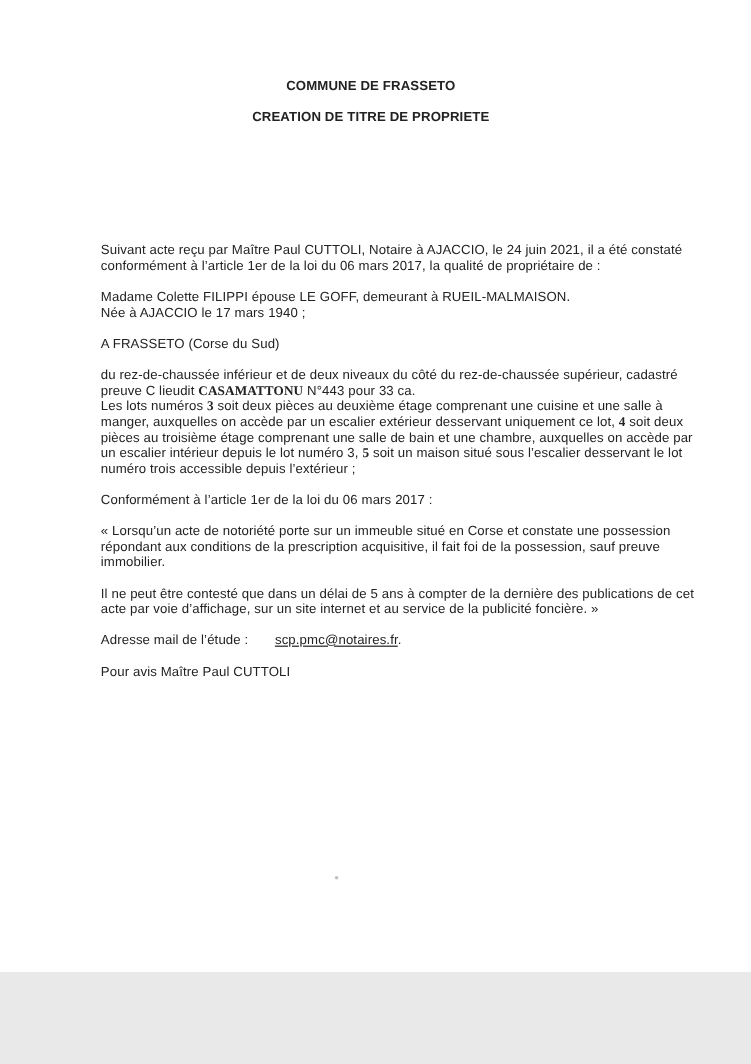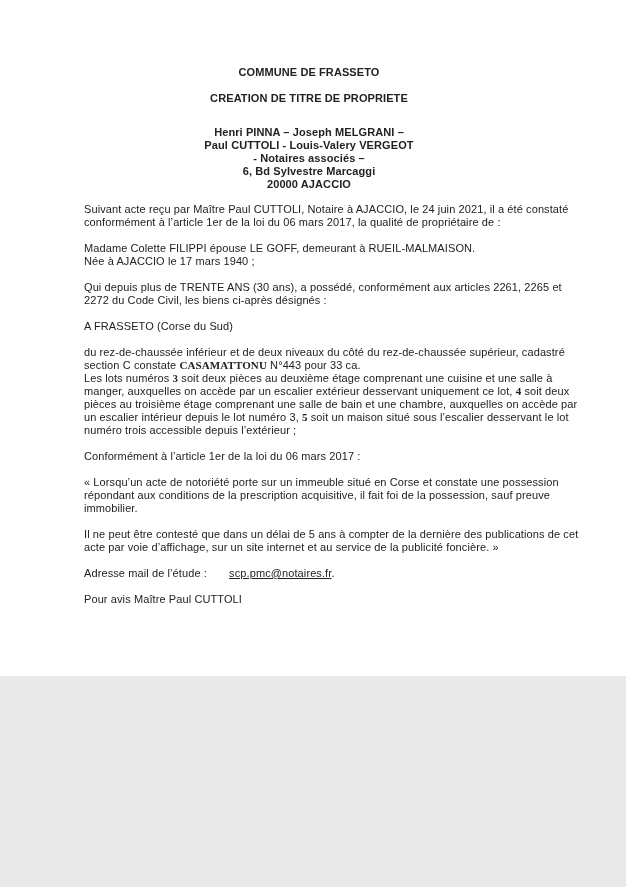--- a/index.html
+++ b/index.html
@@ -1,19 +1,19 @@
 <!DOCTYPE html>
 <html><head>
 <meta charset="utf-8">
 <style>
   html, body { margin: 0; padding: 0; background: #e9e9e9; }
   .page {
     position: relative;
     width: 626px;
-    height: 676px;
+    height: 810px;
     margin: 0 auto;
     background: #ffffff;
     font-family: "Liberation Sans", sans-serif;
     color: #222222;
     overflow: hidden;
   }
   .doc-header {
     position: absolute;
     top: 66px;
     left: 0;
@@ -44,48 +44,37 @@
   .speck-2 { left: 113px; top: 842px; width: 2px; height: 4px; opacity: 0.35; }
 </style>
 </head>
 <body>
 
 <div class="page">
 
   <header class="doc-header">
     <div>COMMUNE DE FRASSETO</div>
     <div class="h-gap">CREATION DE TITRE DE PROPRIETE</div>
-    <div class="notary-block">
-      <div>Henri PINNA – Joseph MELGRANI –</div>
-      <div>Paul CUTTOLI - Louis-Valery VERGEOT</div>
-      <div>- Notaires associés –</div>
-      <div>6, Bd Sylvestre Marcaggi</div>
-      <div>20000 AJACCIO</div>
-    </div>
   </header>
 
   <main class="doc-body">
       <p class="para">
         <span class="line"><span>Suivant acte reçu par Maître Paul CUTTOLI, Notaire à AJACCIO, le 24 juin 2021, il a été constaté</span></span>
         <span class="line"><span>conformément à l’article 1er de la loi du 06 mars 2017, la qualité de propriétaire de :</span></span>
       </p>
       <p class="para">
         <span class="line"><span>Madame Colette FILIPPI épouse LE GOFF, demeurant à RUEIL-MALMAISON.</span></span>
         <span class="line"><span>Née à AJACCIO le 17 mars 1940 ;</span></span>
       </p>
       <p class="para">
-        <span class="line"><span>Qui depuis plus de TRENTE ANS (30 ans), a possédé, conformément aux articles 2261, 2265 et</span></span>
-        <span class="line"><span>2272 du Code Civil, les biens ci-après désignés :</span></span>
-      </p>
-      <p class="para">
         <span class="line"><span>A FRASSETO (Corse du Sud)</span></span>
       </p>
       <p class="para">
         <span class="line"><span>du rez-de-chaussée inférieur et de deux niveaux du côté du rez-de-chaussée supérieur, cadastré</span></span>
-        <span class="line"><span>section C constate </span><span class="bold">CASAMATTONU</span><span> N°443 pour 33 ca.</span></span>
+        <span class="line"><span>preuve C lieudit </span><span class="bold">CASAMATTONU</span><span> N°443 pour 33 ca.</span></span>
         <span class="line"><span>Les lots numéros </span><span class="bold">3</span><span> soit deux pièces au deuxième étage comprenant une cuisine et une salle à</span></span>
         <span class="line"><span>manger, auxquelles on accède par un escalier extérieur desservant uniquement ce lot, </span><span class="bold">4</span><span> soit deux</span></span>
         <span class="line"><span>pièces au troisième étage comprenant une salle de bain et une chambre, auxquelles on accède par</span></span>
         <span class="line"><span>un escalier intérieur depuis le lot numéro 3, </span><span class="bold">5</span><span> soit un maison situé sous l’escalier desservant le lot</span></span>
         <span class="line"><span>numéro trois accessible depuis l’extérieur ;</span></span>
       </p>
       <p class="para">
         <span class="line"><span>Conformément à l’article 1er de la loi du 06 mars 2017 :</span></span>
       </p>
       <p class="para">

